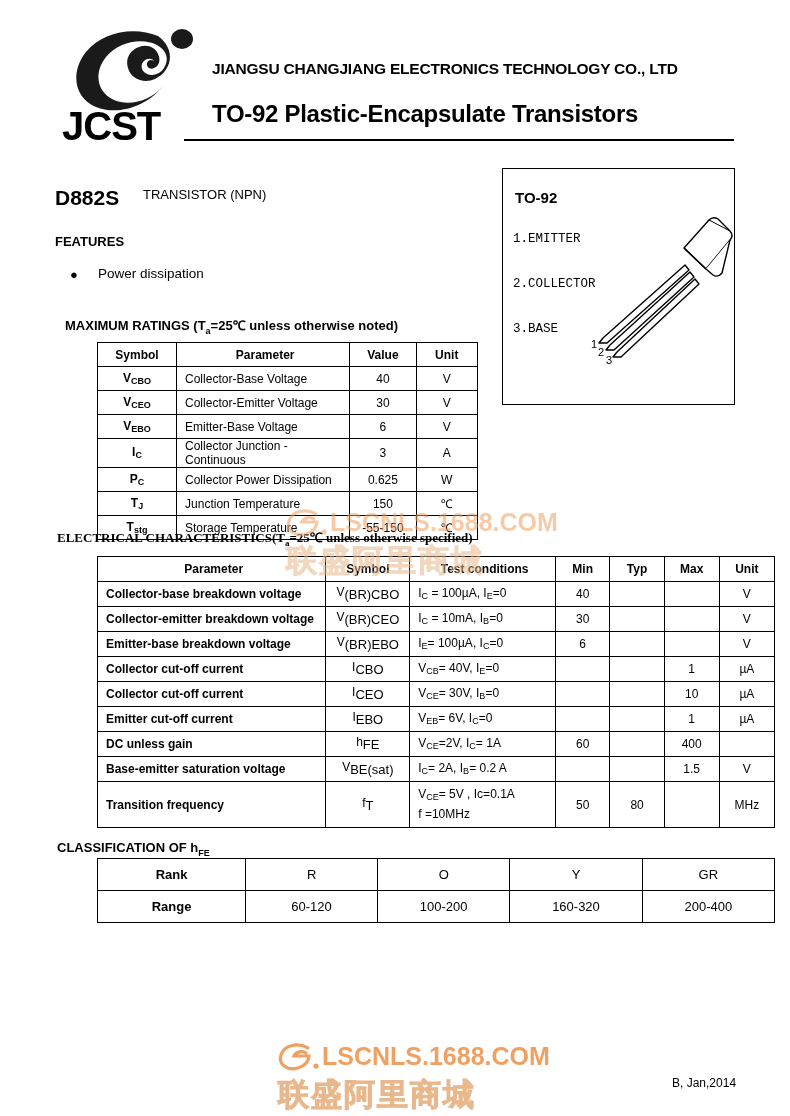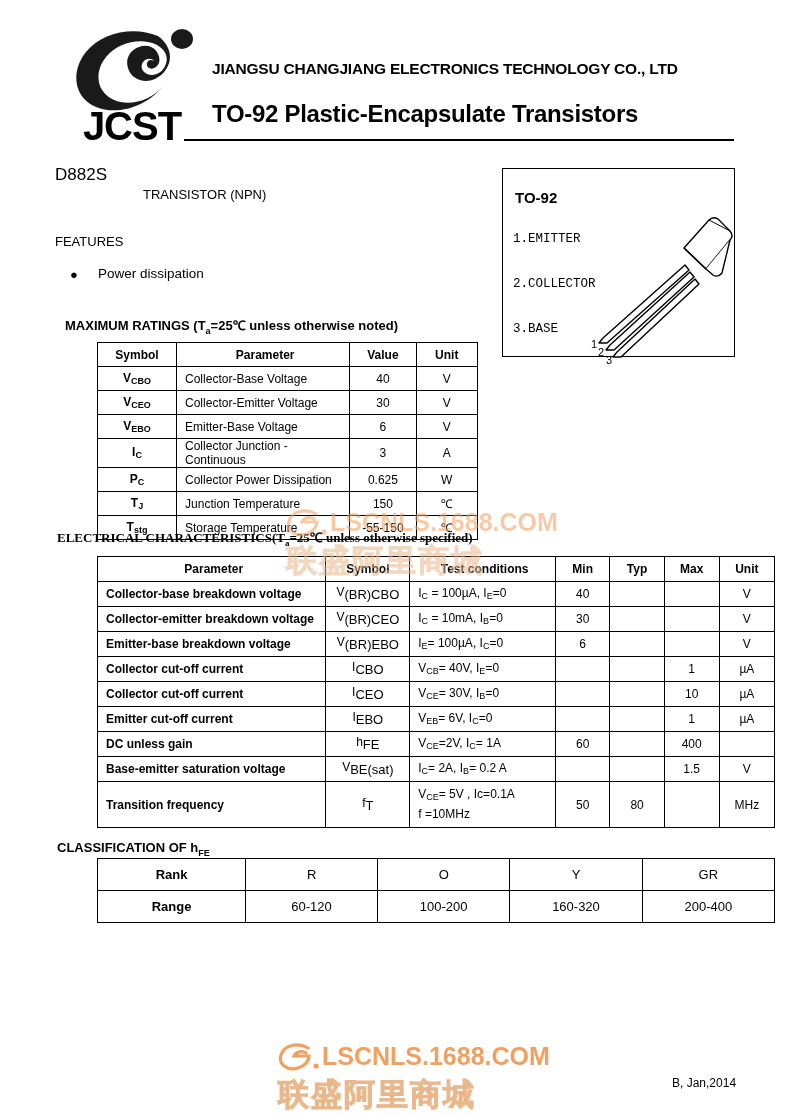--- a/index.html
+++ b/index.html
@@ -35,21 +35,21 @@
   }
   .logo-mark {
     position: absolute;
     left: 0; top: 0;
     width: 140px; height: 88px;
   }
   .logo-text {
     position: absolute;
     left: 0; top: 82px;
     width: 140px;
-    text-align: center;
+    text-align: left;
     font-size: 40px;
     font-weight: bold;
     letter-spacing: -1px;
     font-family: "Liberation Sans", sans-serif;
     line-height: 1;
   }
   .company-name {
     position: absolute;
     left: 212px; top: 60px;
     font-size: 15.5px;
@@ -68,52 +68,52 @@
   .title-rule {
     position: absolute;
     left: 184px; top: 139px;
     width: 550px; height: 0;
     border-top: 2px solid #000;
   }
 
   
   .part-number {
     position: absolute;
-    left: 55px; top: 165px;
-    font-size: 17px;
-    font-weight: normal;
+    left: 55px; top: 186px;
+    font-size: 21px;
+    font-weight: bold;
   }
   .part-type {
     position: absolute;
     left: 143px; top: 187px;
     font-size: 13px;
   }
   .features-head {
     position: absolute;
     left: 55px; top: 234px;
     font-size: 13px;
-    font-weight: normal;
+    font-weight: bold;
   }
   .feature-bullet {
     position: absolute;
     left: 70px; top: 268px;
     font-size: 13px;
     line-height: 1;
   }
   .feature-text {
     position: absolute;
     left: 98px; top: 266px;
     font-size: 13.5px;
   }
 
   
   .pkg-box {
     position: absolute;
     left: 502px; top: 168px;
-    width: 233px; height: 189px;
+    width: 233px; height: 237px;
     border: 1.5px solid #000;
     background: #fff;
     box-sizing: border-box;
   }
   .pkg-title {
     position: absolute;
     left: 12px; top: 20px;
     font-size: 15px;
     font-weight: bold;
   }

